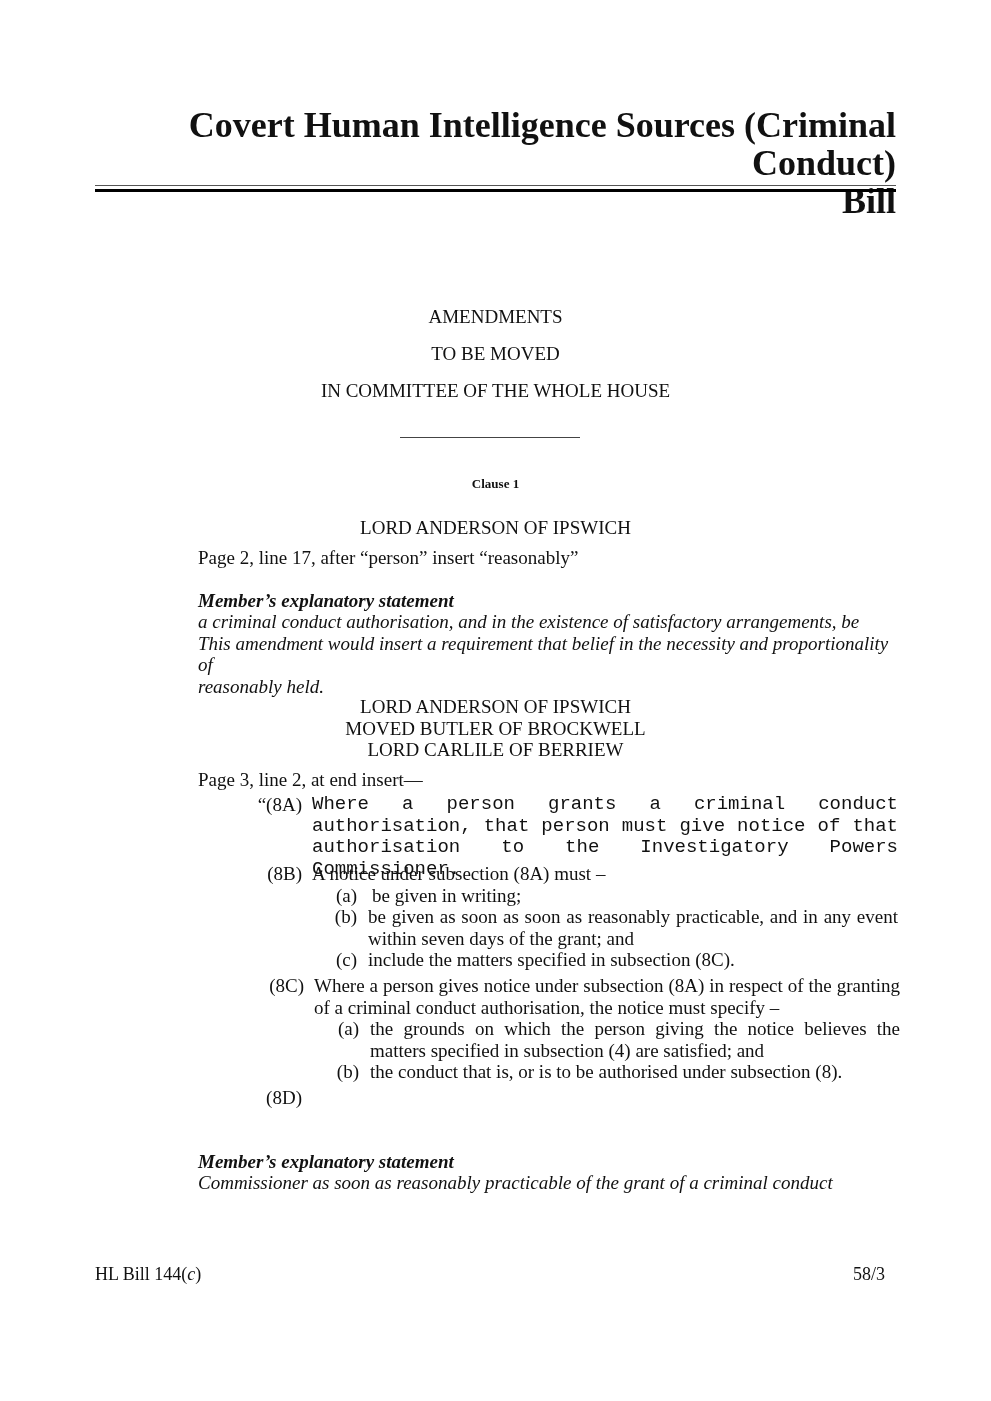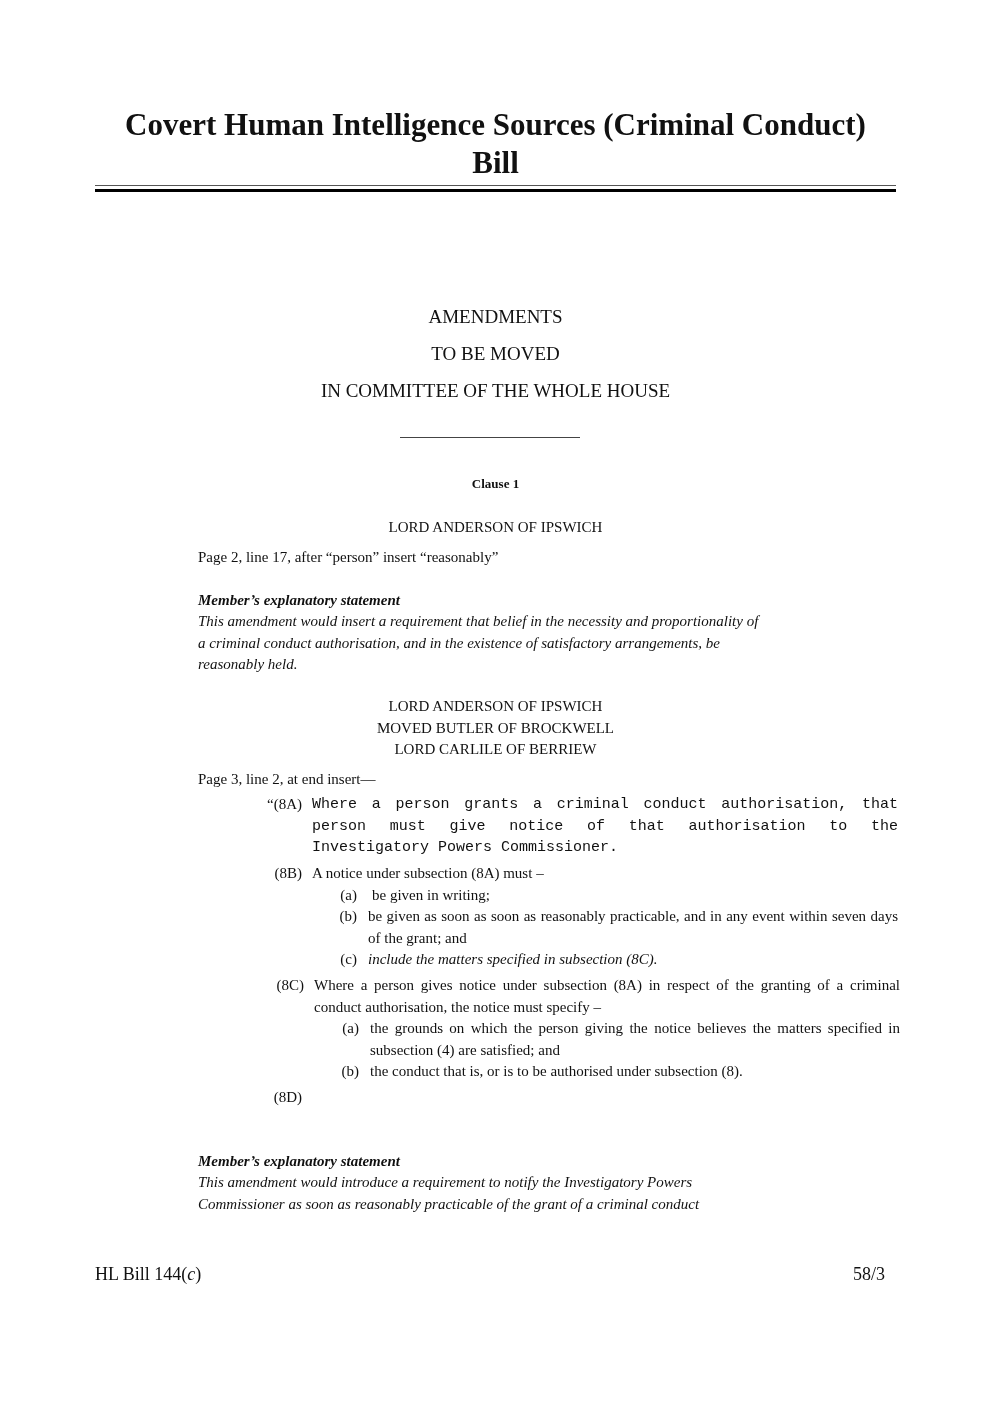--- a/index.html
+++ b/index.html
@@ -1,25 +1,25 @@
 <!DOCTYPE html>
 <html><head>
 <meta charset="utf-8">
 <style>
   html, body { margin:0; padding:0; background:#ffffff; }
   body { width:991px; height:1401px; position:relative; overflow:hidden;
          font-family:"Liberation Serif","DejaVu Serif",serif; color:#111; }
   .abs { position:absolute; }
-  .title { left:95px; width:801px; top:106px; text-align:center; font-weight:bold;
-           font-size:31px; line-height:38px; }
+  .title { left:95px; width:801px; top:106px; text-align:right; font-weight:bold;
+           font-size:36px; line-height:38px; }
   .rule-thin { left:95px; width:801px; top:185px; height:1px; background:#555; }
   .rule-thick { left:95px; width:801px; top:189px; height:3px; background:#000; }
   .center { left:95px; width:801px; text-align:center; font-size:19px; }
   .short-rule { left:400px; width:180px; top:437px; height:1px; background:#444; }
-  .body { font-size:15px; line-height:21.5px; }
+  .body { font-size:19px; line-height:21.5px; }
   .text { left:198px; width:700px; }
   .italic { font-style:italic; }
   .bolditalic { font-style:italic; font-weight:bold; }
   .sub-label { text-align:right; width:60px; }
   .just { text-align:justify; text-align-last:left; }
   .para-row { display:flex; }
   .footer { font-size:18px; }
 </style>
 </head>
 <body>
@@ -36,22 +36,22 @@
 <div class="abs center" style="top:380px;">IN COMMITTEE OF THE WHOLE HOUSE</div>
 <div class="abs short-rule"></div>
 
 <div class="abs center" style="top:476px; font-weight:bold; font-size:13px;">Clause 1</div>
 
 <div class="abs center body" style="top:517px;">LORD ANDERSON OF IPSWICH</div>
 <div class="abs text body" style="top:547px;">Page 2, line 17, after “person” insert “reasonably”</div>
 
 <div class="abs text body bolditalic" style="top:590px;">Member’s explanatory statement</div>
 <div class="abs text body italic" style="top:611px;">
+  <div>a criminal conduct authorisation, and in the existence of satisfactory arrangements, be</div>
   <div>This amendment would insert a requirement that belief in the necessity and proportionality of</div>
-  <div>a criminal conduct authorisation, and in the existence of satisfactory arrangements, be</div>
   <div>reasonably held.</div>
 </div>
 
 <div class="abs center body" style="top:696px;">
   <div>LORD ANDERSON OF IPSWICH</div>
   <div>MOVED BUTLER OF BROCKWELL</div>
   <div>LORD CARLILE OF BERRIEW</div>
 </div>
 <div class="abs text body" style="top:769px;">Page 3, line 2, at end insert—</div>
 
@@ -70,21 +70,21 @@
   <div class="para-row" style="margin-left:72px;">
     <div class="sub-label" style="width:45px;">(a)</div>
     <div class="just" style="margin-left:15px; flex:1;">be given in writing;</div>
   </div>
   <div class="para-row" style="margin-left:72px;">
     <div class="sub-label" style="width:45px;">(b)</div>
     <div class="just" style="margin-left:11px; flex:1;">be given as soon as soon as reasonably practicable, and in any event within seven days of the grant; and</div>
   </div>
   <div class="para-row" style="margin-left:72px;">
     <div class="sub-label" style="width:45px;">(c)</div>
-    <div class="just" style="margin-left:11px; flex:1;font-style:italic;">include the matters specified in subsection (8C).</div>
+    <div class="just" style="margin-left:11px; flex:1;">include the matters specified in subsection (8C).</div>
   </div>
 </div>
 
 <div class="abs body" style="top:975px; left:242px; width:658px;">
   <div class="para-row">
     <div class="sub-label" style="width:62px;">(8C)</div>
     <div class="just" style="margin-left:10px; flex:1;">Where a person gives notice under subsection (8A) in respect of the granting of a criminal conduct authorisation, the notice must specify –</div>
   </div>
   <div class="para-row" style="margin-left:72px;">
     <div class="sub-label" style="width:45px;">(a)</div>
@@ -97,18 +97,17 @@
 </div>
 
 <div class="abs body" style="top:1087px; left:240px; width:658px;">
   <div class="para-row">
     <div class="sub-label" style="width:62px;">(8D)</div>
   </div>
 </div>
 
 <div class="abs text body bolditalic" style="top:1151px;">Member’s explanatory statement</div>
 <div class="abs text body italic" style="top:1172px;">
-  <div>This amendment would introduce a requirement to notify the Investigatory Powers</div>
   <div>Commissioner as soon as reasonably practicable of the grant of a criminal conduct</div>
 </div>
 
 <div class="abs footer" style="top:1264px; left:95px;"><span>HL Bill 144(</span><span class="italic">c</span><span>)</span></div>
 <div class="abs footer" style="top:1264px; right:106px;">58/3</div>
 
 </body></html>

